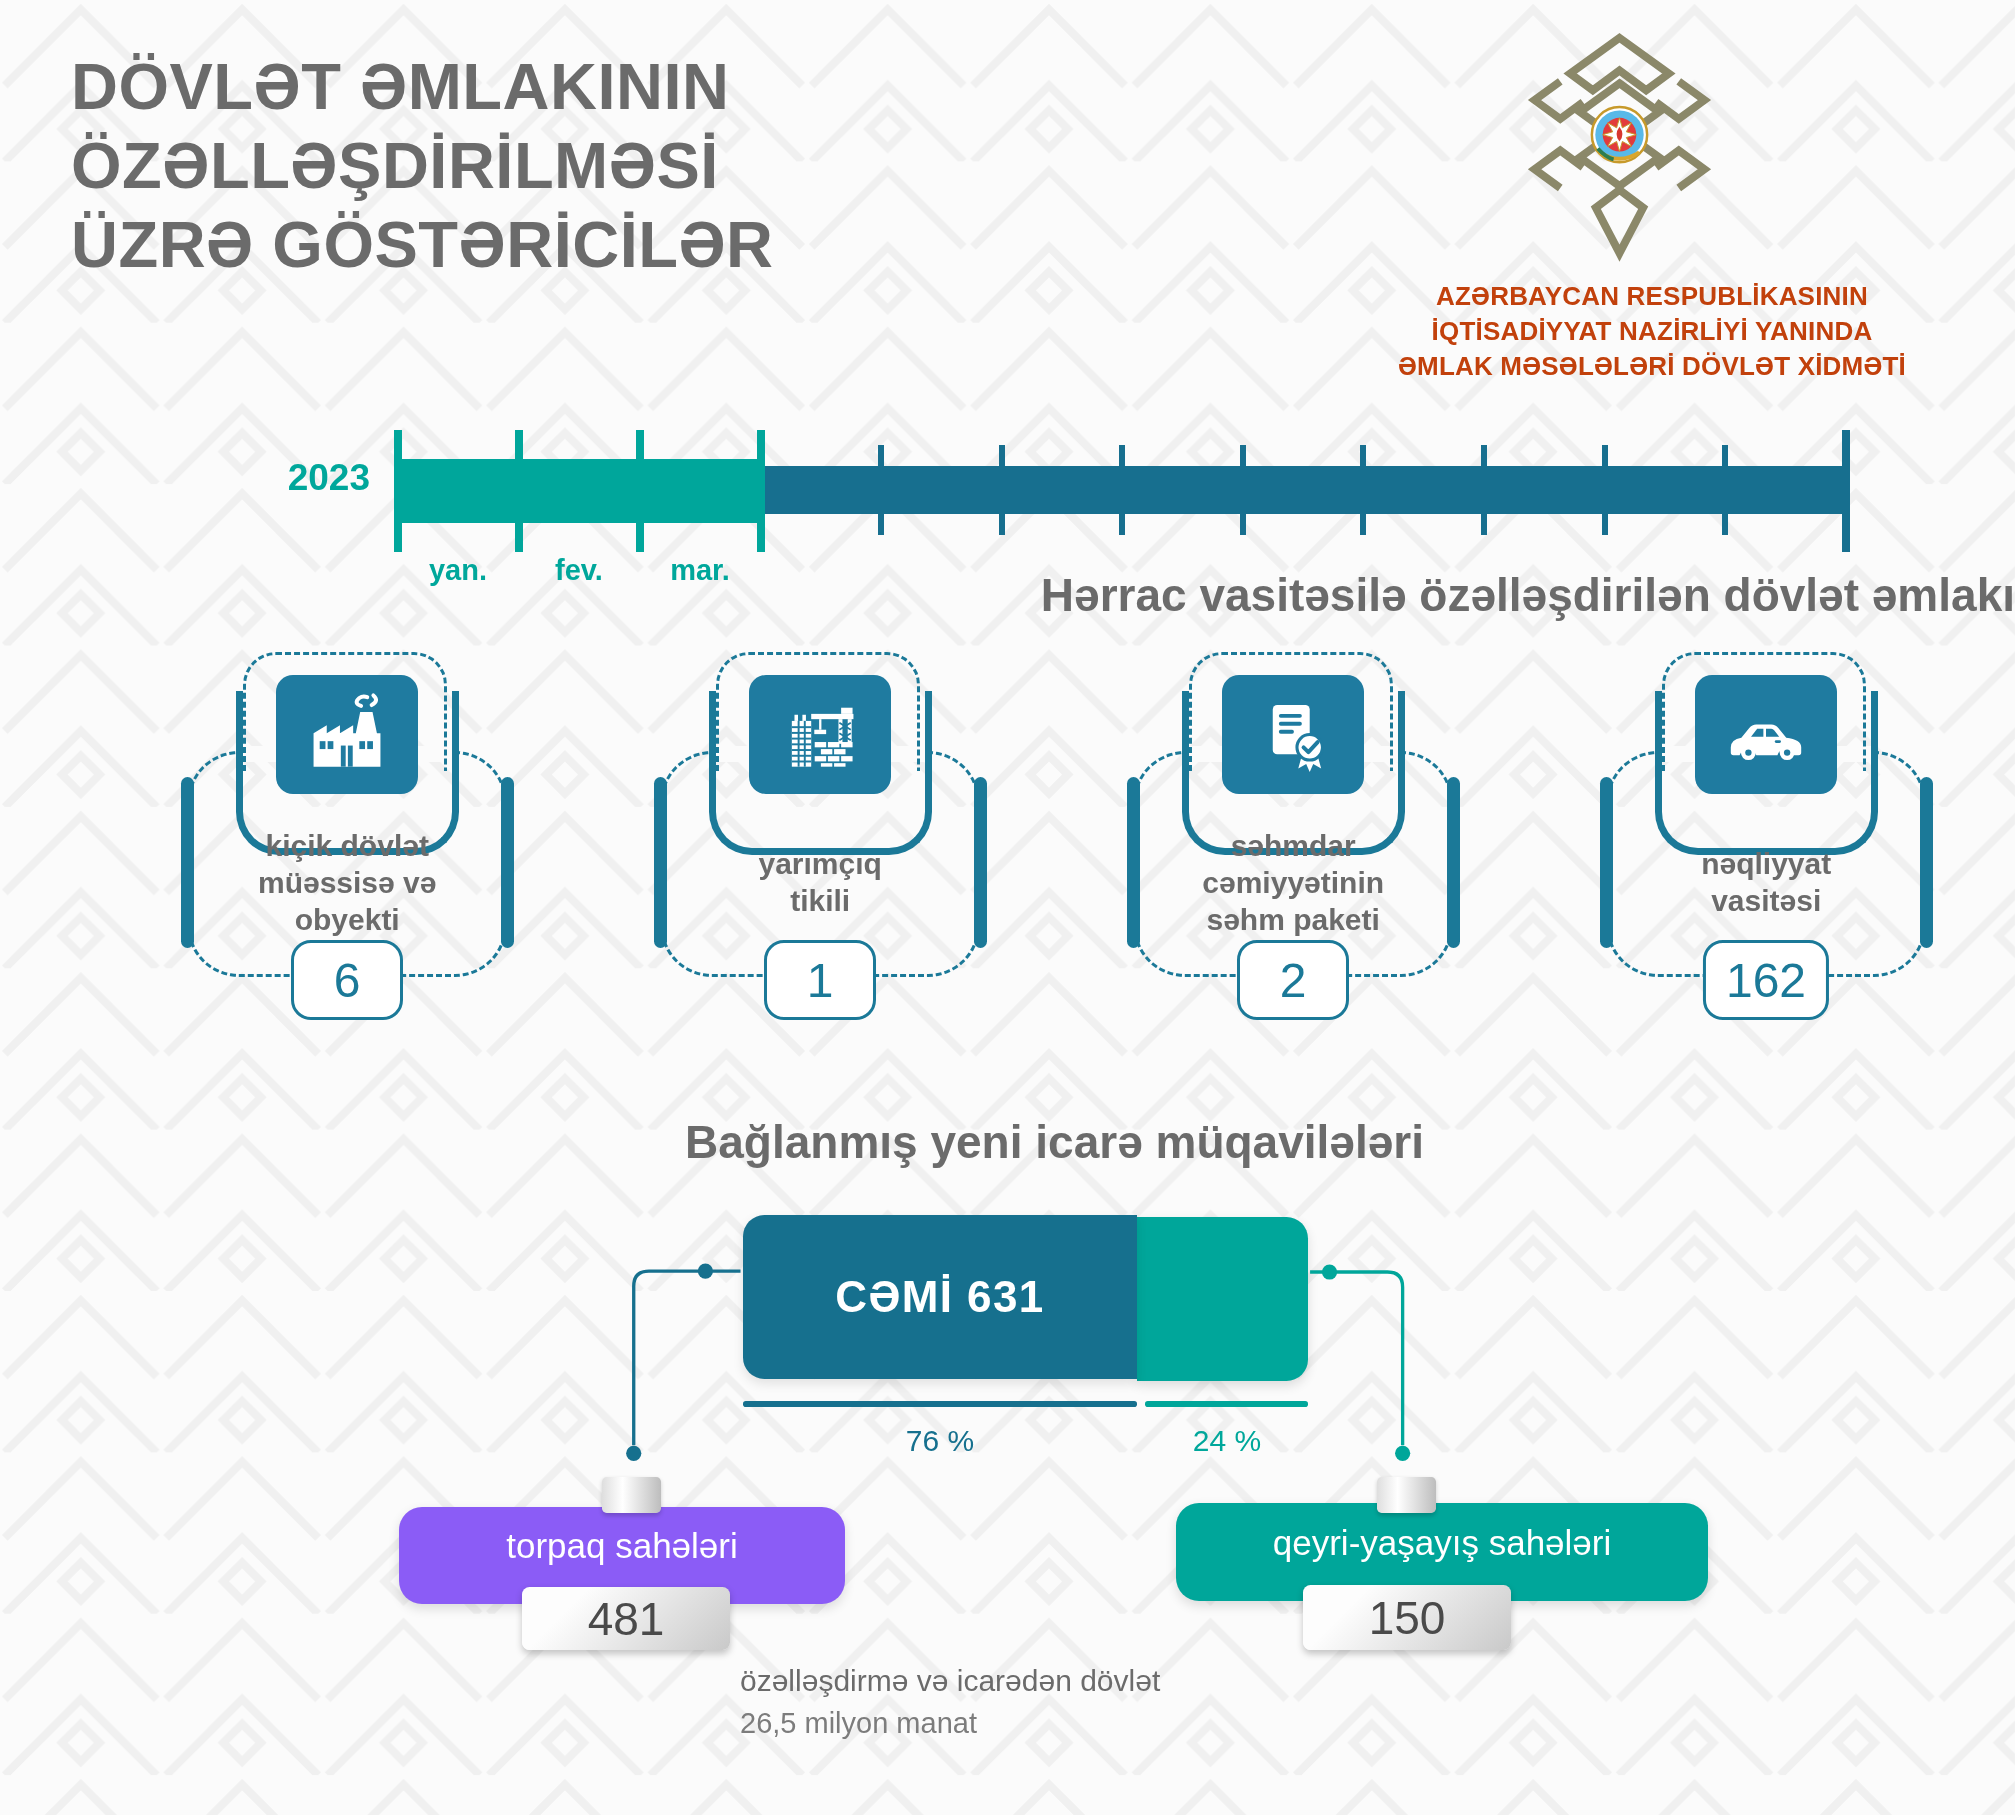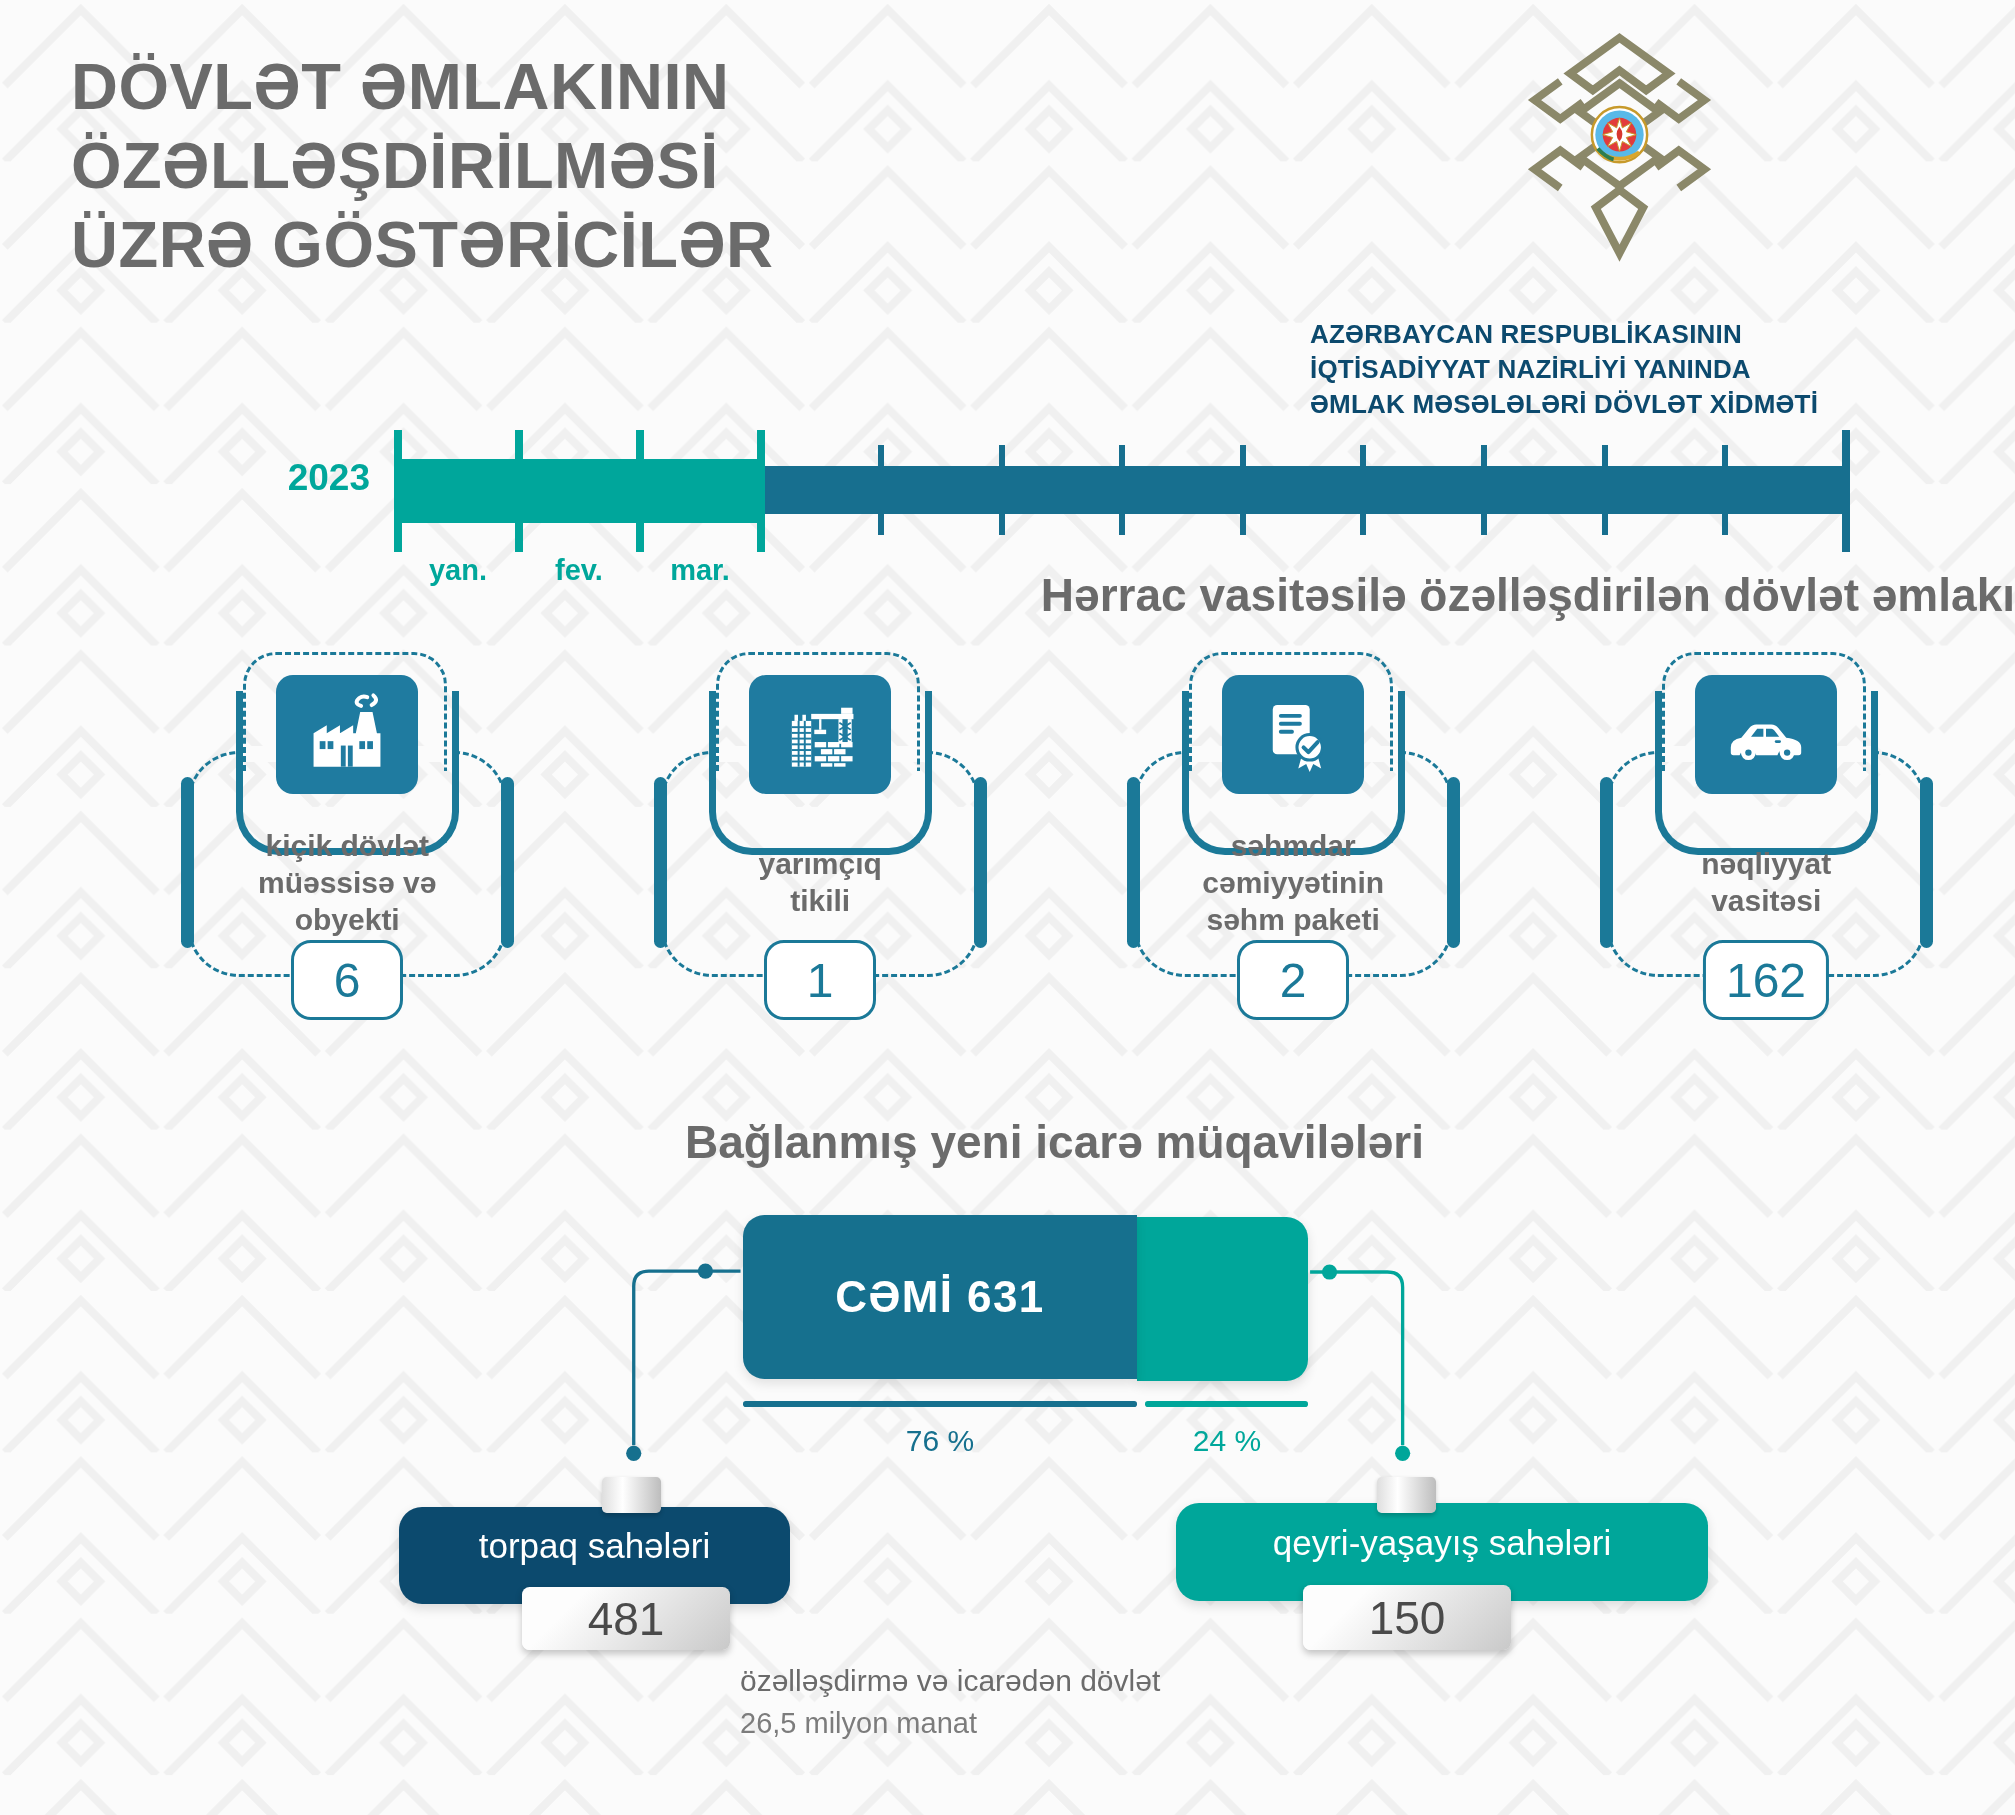--- a/index.html
+++ b/index.html
@@ -8,22 +8,22 @@
     background:#FBFBFB;
     font-family:"Liberation Sans","DejaVu Sans",sans-serif;
     -webkit-font-smoothing:antialiased;
   }
   svg.bg{position:absolute;left:0;top:0;z-index:0;}
 
   
   .title{position:absolute;left:71px;top:47px;z-index:2;color:#6B6B6B;
          font-weight:700;font-size:65px;line-height:79px;letter-spacing:0.5px;}
   .logo{position:absolute;left:1520px;top:27.5px;width:199px;z-index:2;text-align:center;}
-  .org{position:absolute;left:1310px;top:279px;width:684px;z-index:2;text-align:left;
-       color:#0c4a6e;font-weight:700;font-size:26px;line-height:35px;letter-spacing:0.2px;margin-top:38px;}
+  .org{position:absolute;left:1310px;top:279px;width:684px;z-index:2;text-align:center;
+       color:#c2410c;font-weight:700;font-size:26px;line-height:35px;letter-spacing:0.2px;}
 
   
   .yr{position:absolute;left:228px;top:457px;width:142px;text-align:right;z-index:2;
       color:#00A79B;font-weight:700;font-size:37px;}
   .tl-teal{position:absolute;left:397px;top:459px;width:363px;height:64px;background:#00A69B;z-index:2;}
   .tl-dark{position:absolute;left:760px;top:466px;width:1085px;height:48px;background:#176F8F;z-index:2;}
   .tick{position:absolute;z-index:3;}
   .t-teal{top:430px;width:7.6px;height:122px;background:#00A69B;}
   .t-dark{top:445px;width:5.7px;height:90px;background:#176F8F;}
   .t-end{top:430px;width:7.6px;height:122px;background:#176F8F;}
@@ -78,21 +78,21 @@
   .st-d{stroke:#16708E;stroke-width:7;fill:none;}
   .st-t{stroke:#00A69A;stroke-width:7;fill:none;}
   .f-d{fill:#16708E;} .f-t{fill:#00A69A;}
 
   .tab{position:absolute;top:1477px;width:59px;height:36px;border-radius:4.7px;z-index:5;
        background:linear-gradient(90deg,#dedede,#ffffff 35%,#bdbdbd);
        box-shadow:0 2.8px 4.7px rgba(0,0,0,.18);}
   .lbox{position:absolute;z-index:4;display:flex;align-items:center;justify-content:center;
         color:#fff;font-weight:500;font-size:35px;border-radius:23px;
         box-shadow:0 4.7px 10.4px rgba(0,0,0,.12);}
-  .lbox-l{left:399px;top:1507px;width:391px;height:97px;background:#0c4a6e;padding-bottom:19px;box-sizing:border-box;}
+  .lbox-l{left:399px;top:1507px;width:446px;height:97px;background:#8b5cf6;padding-bottom:19px;box-sizing:border-box;}
   .lbox-r{left:1176px;top:1503px;width:532px;height:98px;background:#00A69A;padding-bottom:19px;box-sizing:border-box;}
   .sbox{position:absolute;z-index:6;display:flex;align-items:center;justify-content:center;
         background:linear-gradient(135deg,#fdfdfd 25%,#c9c9c9);border-radius:7.6px;
         color:#4A4A4A;font-weight:500;font-size:46px;box-shadow:0 3.8px 7.6px rgba(0,0,0,.22);text-align:center;}
   .sbox-l{left:522px;top:1587px;width:208px;height:63px;}
   .sbox-r{left:1303px;top:1585px;width:208px;height:65px;}
 
   
   .note{position:absolute;left:740px;top:1660px;z-index:2;}
   .n-b{color:#6B6B6B;font-weight:400;font-size:30px;line-height:42px;}

